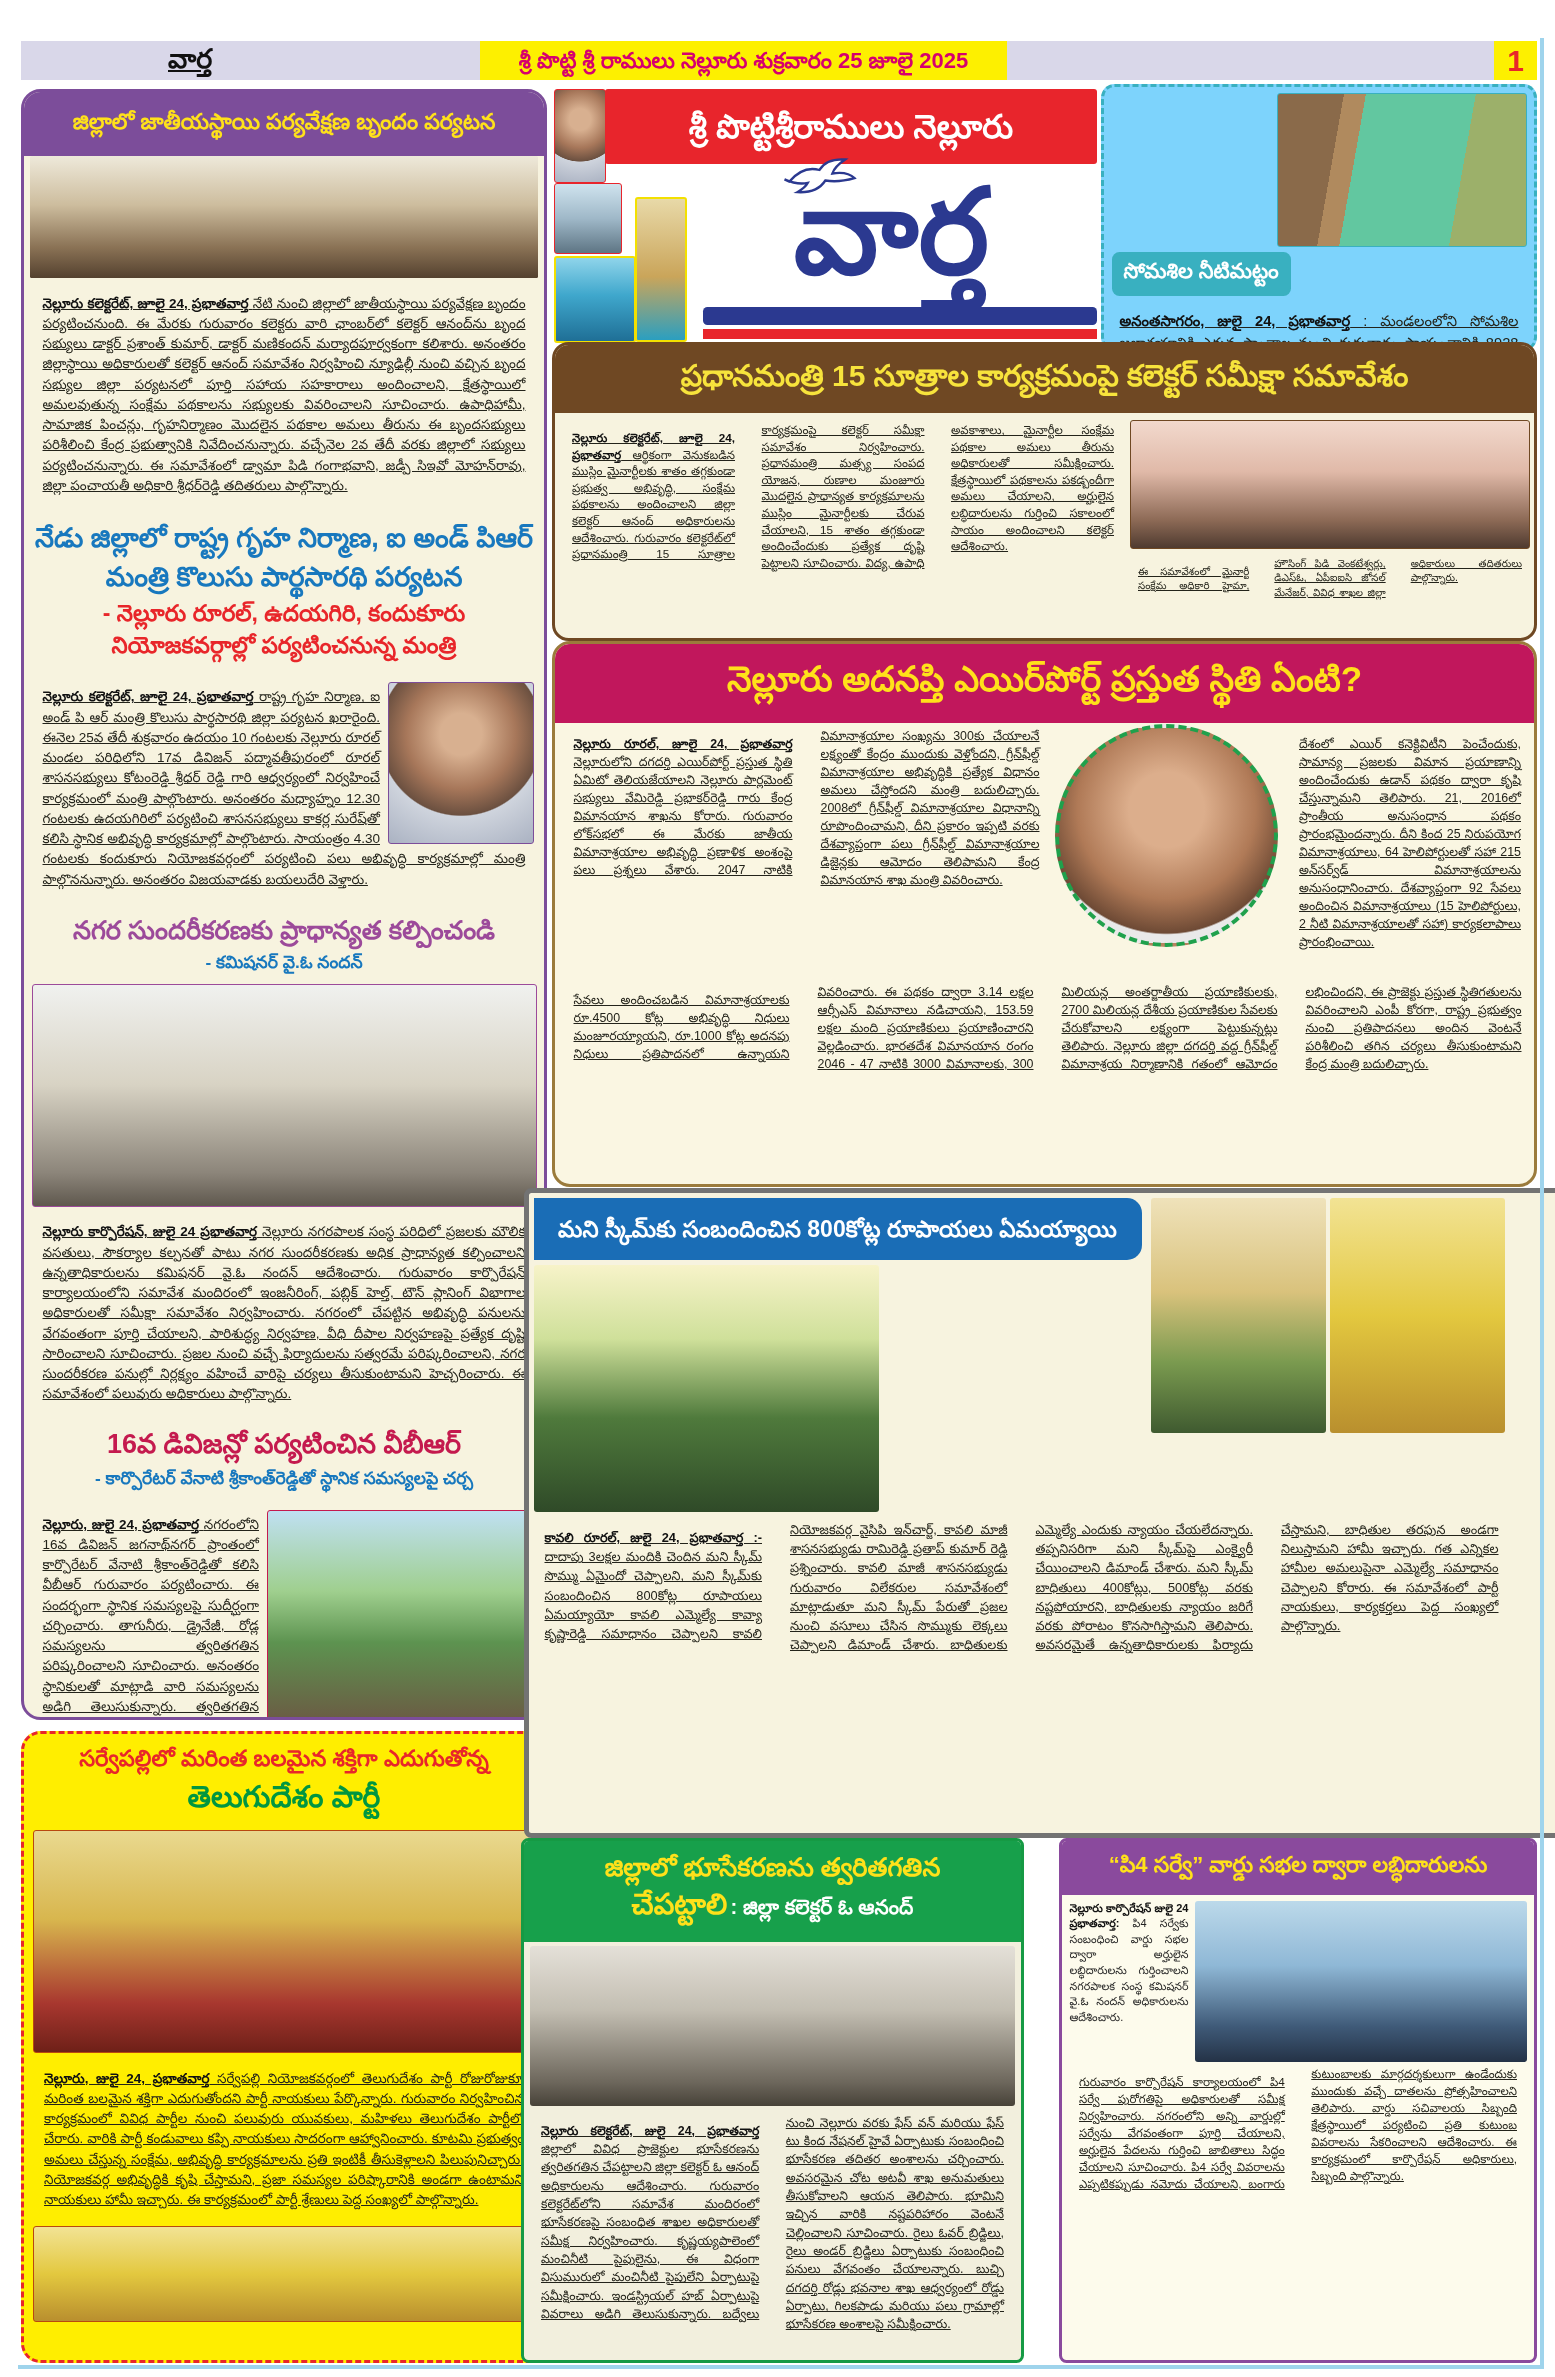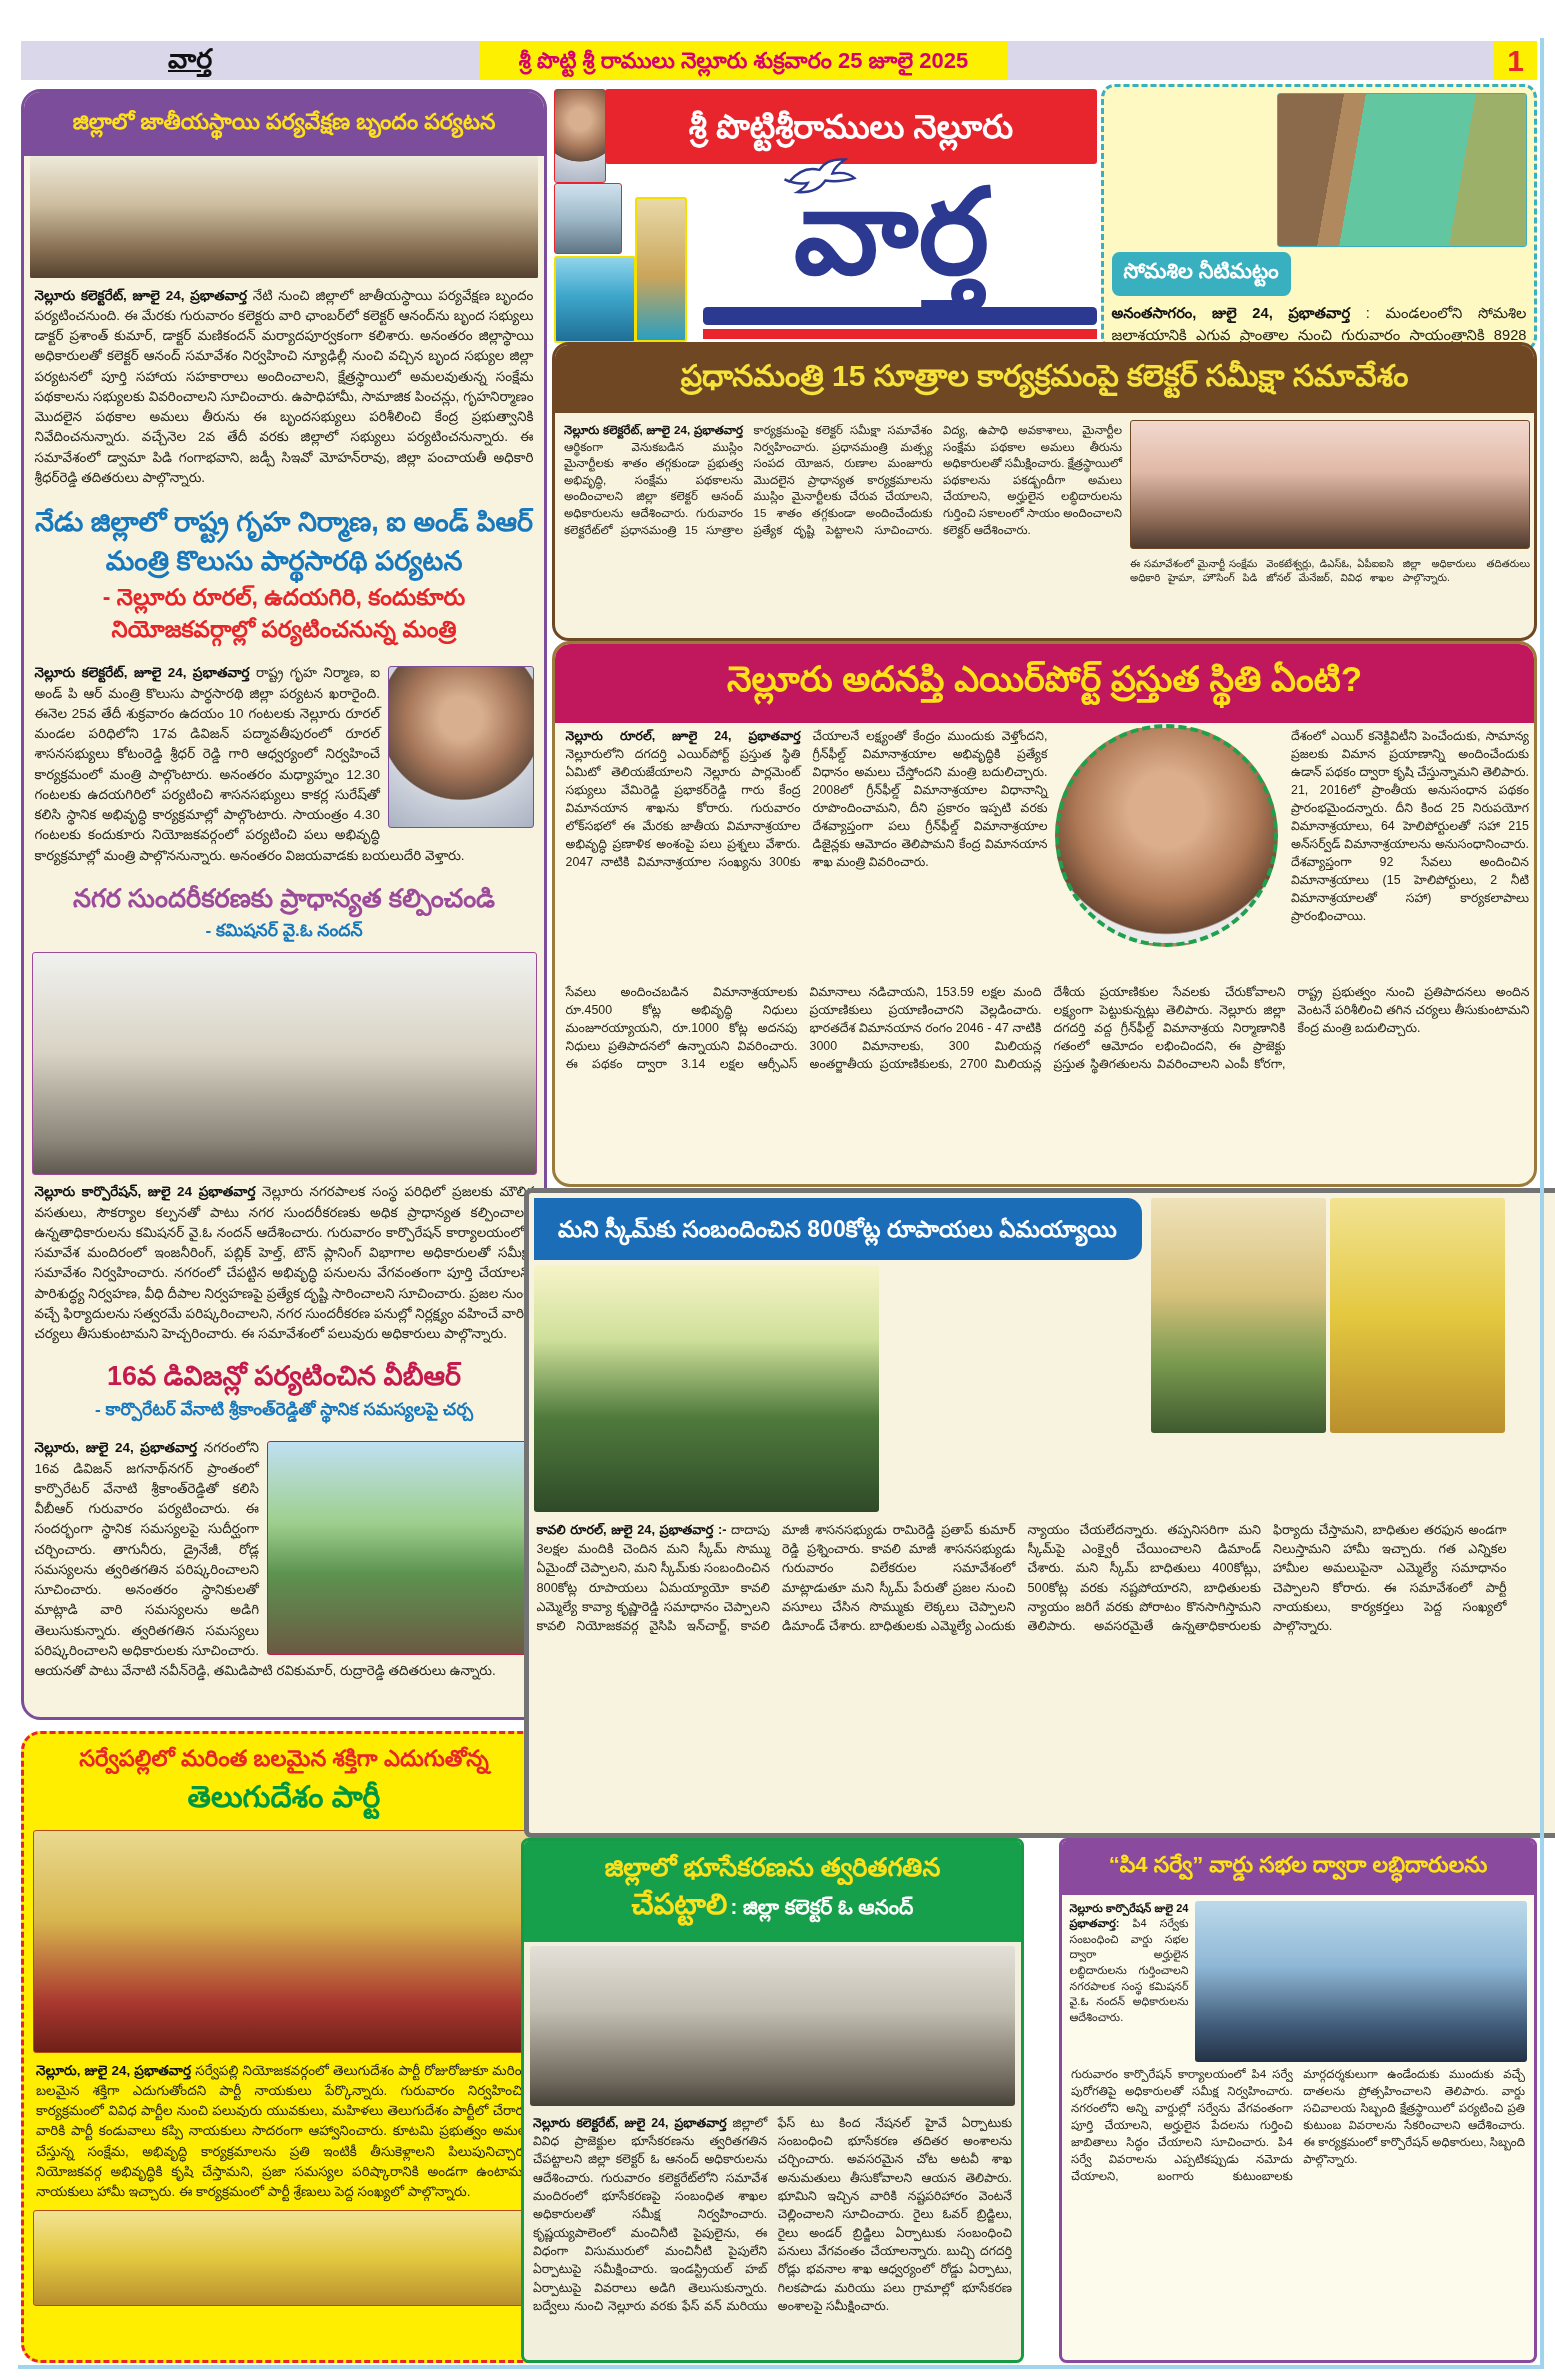--- a/index.html
+++ b/index.html
@@ -26,25 +26,25 @@
   .mh-port{position:absolute;left:1.5px;top:172px;width:78px;height:83px;border:2.3px solid #f3e000;}
   .mh-temple{position:absolute;left:83px;top:113px;width:48px;height:141px;border:2.3px solid #f3e000;}
   .mh-title{position:absolute;left:134px;top:72px;width:411px;height:143px;color:#2b3990;
             font-weight:bold;font-size:119px;text-align:center;line-height:151px;}
   .mh-dove{position:absolute;left:226px;top:72px;width:83px;height:42px;}
   .mh-bar-blue{position:absolute;left:151px;top:223px;width:394px;height:18px;background:#2b3990;border-radius:4.5px;}
   .mh-bar-red{position:absolute;left:151px;top:245px;width:394px;height:9.8px;background:#e8252c;}
 
   
   .waterbox{position:absolute;left:1101px;top:84px;width:436px;height:267px;border:3px dashed #39b0c0;
-            border-radius:13.5px;background:#fef9c3;padding:6px 7.5px;box-sizing:border-box;}
+            border-radius:13.5px;background:#7dd3fc;padding:6px 7.5px;box-sizing:border-box;}
   .wb-photo{float:right;width:248px;height:152px;margin:0 0 4.5px 7.5px;border-radius:9px;border:1.5px solid #39b0c0;}
   .wb-title{display:inline-block;background:#39b0c0;color:#fff;font-weight:bold;font-size:21px;
             padding:7.5px 12px;border-radius:7.5px;margin-bottom:6px;}
-  .body{font-size:13.5px;line-height:1.5;text-align:justify;margin:0;color:#23231a;}
+  .body{font-size:13.5px;line-height:1.5;text-align:justify;margin:8px;color:#23231a;text-decoration:underline;}
   .wb-body{font-size:14.7px;}
   .dl{font-weight:bold;color:#111;}
 
   
   .ph{background-size:cover;border-radius:3px;}
   .ph-portrait{background:radial-gradient(circle at 50% 32%,#d8b090 16%,#a7775a 42%,#6b5040 62%,#cfd4dd 63%,#aab2c2 100%);}
   .ph-bridge{background:linear-gradient(180deg,#cfe3ee,#9fb8c8 50%,#5e7584);}
   .ph-port{background:linear-gradient(180deg,#8fd4ea,#3fa7cc 45%,#1f6f96);}
   .ph-temple{background:linear-gradient(180deg,#e8d9a8,#caa55a 55%,#2b9fc0);}
   .ph-dam{background:linear-gradient(100deg,#8a6a4a 0 24%,#b08a5e 24% 32%,#62c7a0 32% 72%,#9cb06a 72%);}

